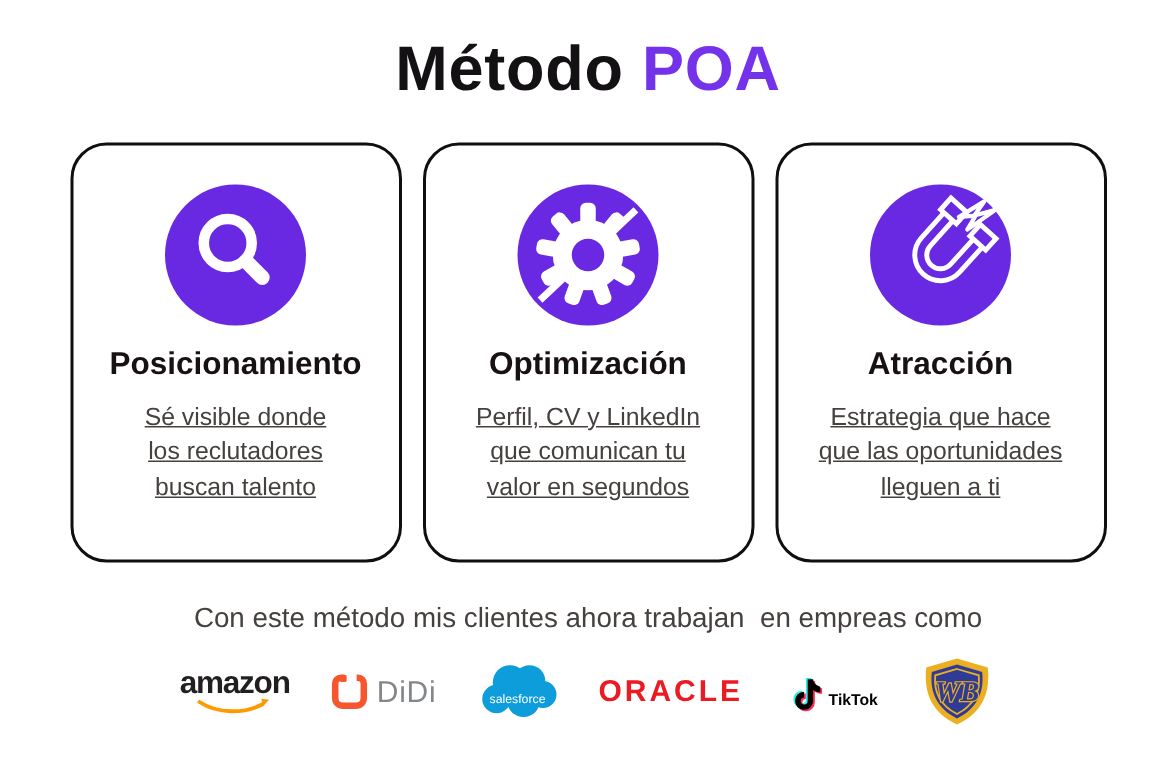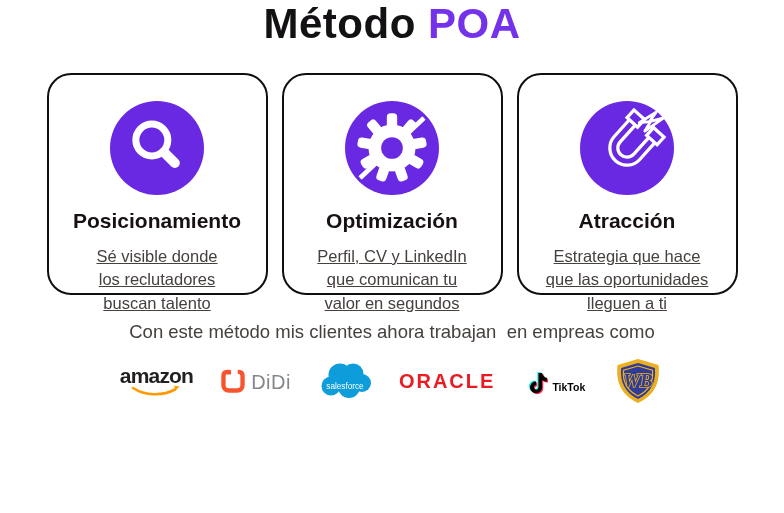--- a/index.html
+++ b/index.html
@@ -6,35 +6,36 @@
   html, body { background: #ffffff; }
   body {
     width: 784px; height: 513px;
     font-family: "Liberation Sans", sans-serif;
     overflow: hidden;
   }
   .page { position: relative; width: 784px; height: 513px; background: #fff; }
 
   
   .title {
+    margin-top: 22px;
     text-align: center;
     font-size: 42px;
     font-weight: 800;
     letter-spacing: 0.5px;
     color: var(--ink, #141114);
   }
   .title .accent { color: var(--titleAccent, #7433EB); }
 
   
   .cards {
     display: flex; justify-content: center; gap: 14px;
     margin-top: 25px; padding: 0 26px;
   }
   .card {
-    width: 221px; height: 222px;
+    width: 221px; height: 280px;
     background: #fff;
     border: 2.5px solid var(--cardBorder, #0f0f0f);
     border-radius: 24px;
     display: flex; flex-direction: column; align-items: center;
     padding-top: 26px;
   }
   .icon-circle {
     width: 94px; height: 94px; border-radius: 50%;
     background: var(--accent, #6928E2);
     display: flex; align-items: center; justify-content: center;

